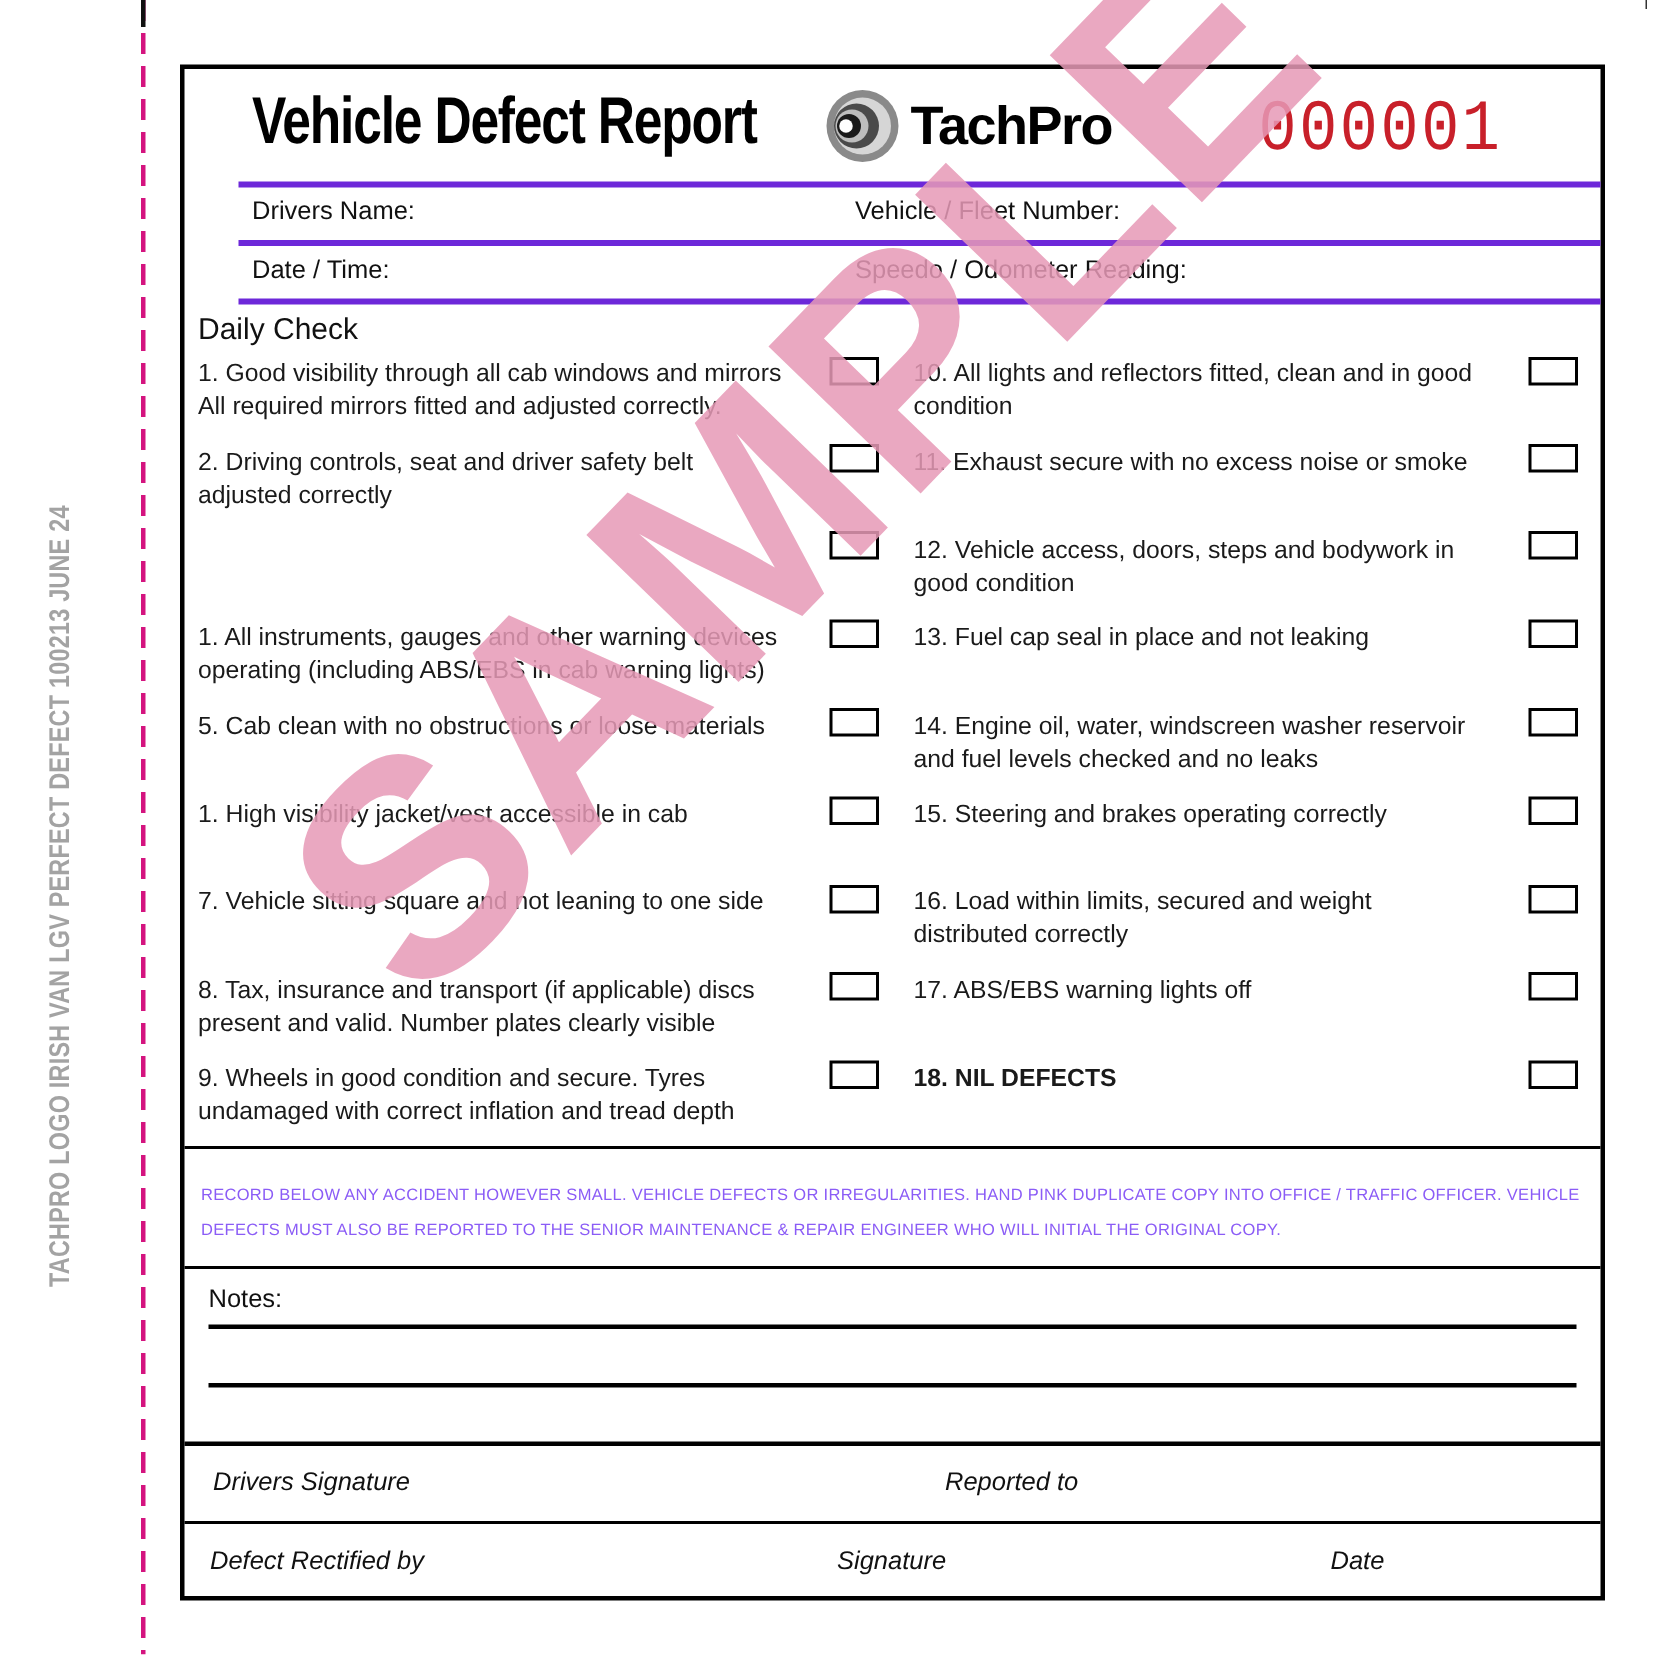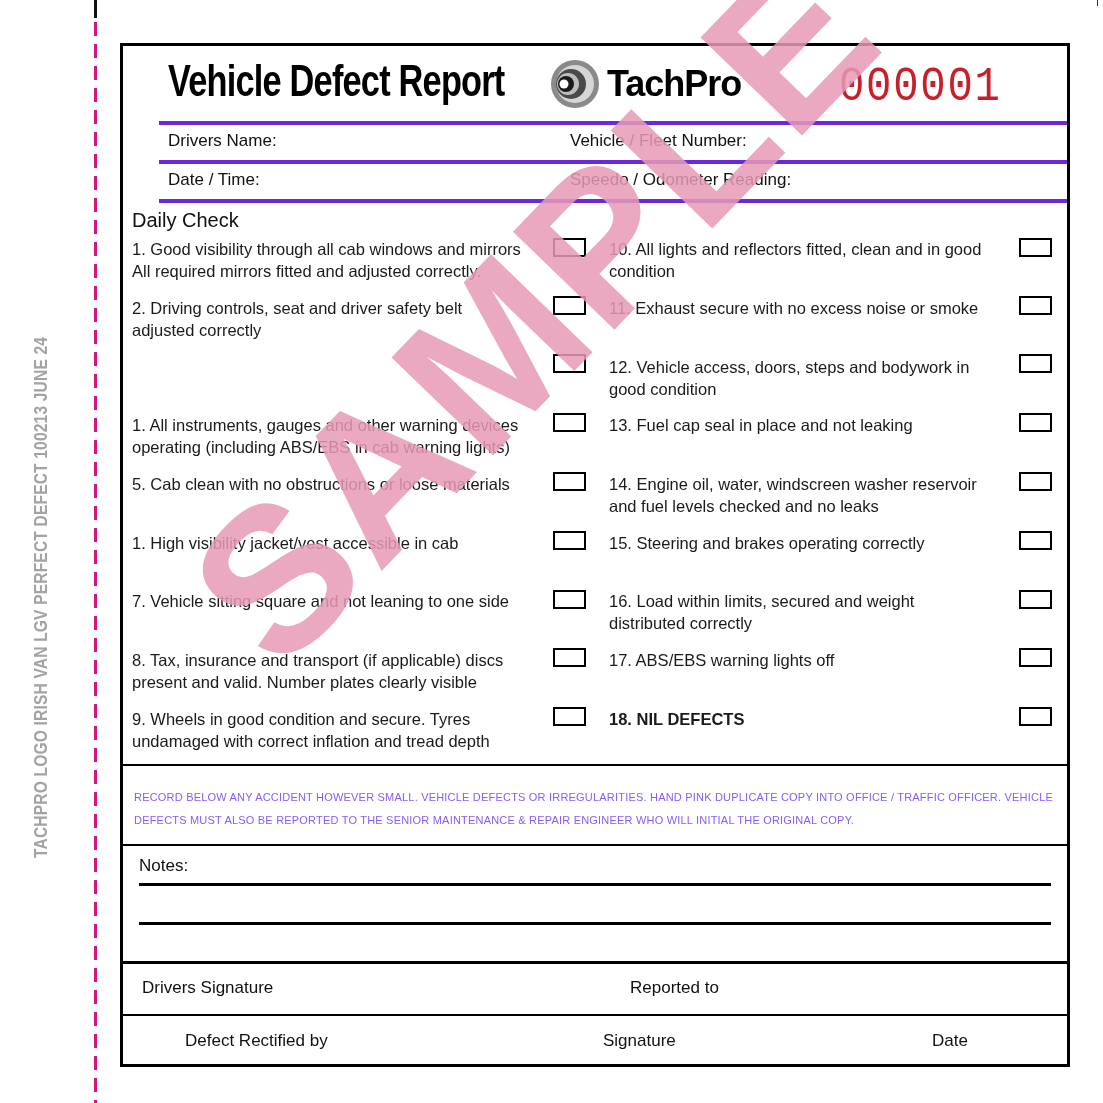--- a/index.html
+++ b/index.html
@@ -37,22 +37,22 @@
   .item.bold { font-weight:bold; }
 
   .notice { position:absolute; top:720px; left:0; right:0; height:78px; border-bottom:2px solid #000; }
   .notice-text { position:absolute; left:11px; right:14px; top:20px; font-size:11px; line-height:23px;
                  text-align:justify; text-align-last:left; color:#8b5cf6; letter-spacing:0.2px; }
   .notes { position:absolute; top:800px; left:0; right:0; height:115px; border-bottom:3px solid #000; }
   .notes-label { position:absolute; left:16px; top:10px; font-size:17px; }
   .note-line { position:absolute; left:16px; right:16px; height:3px; background:#000; }
   .sig-row { position:absolute; left:0; right:0; }
   .sig-row1 { top:918px; height:50px; border-bottom:2px solid #000; }
-  .sig-row2 { top:970px; height:48px;margin-left:45px; }
-  .sig-label { position:absolute; font-size:17px; color:#111; }
+  .sig-row2 { top:970px; height:48px; }
+  .sig-label { position:absolute; font-size:17px; font-style:italic; color:#111; }
 
   .watermark { position:absolute; left:155px; top:555px; font-family:"Liberation Sans", sans-serif;
                font-weight:bold; font-size:205px; color:#e79ab7; opacity:0.85; transform-origin:0 0;
                transform:rotate(-46deg); white-space:nowrap; letter-spacing:4px; pointer-events:none; line-height:1; }
 </style>
 </head>
 <body>
 
 <div class="cut-line"></div>
 <div class="cut-tick"></div>

